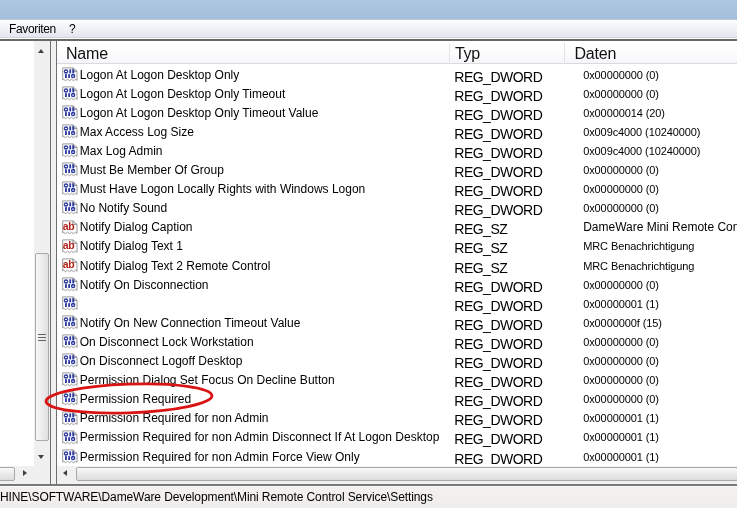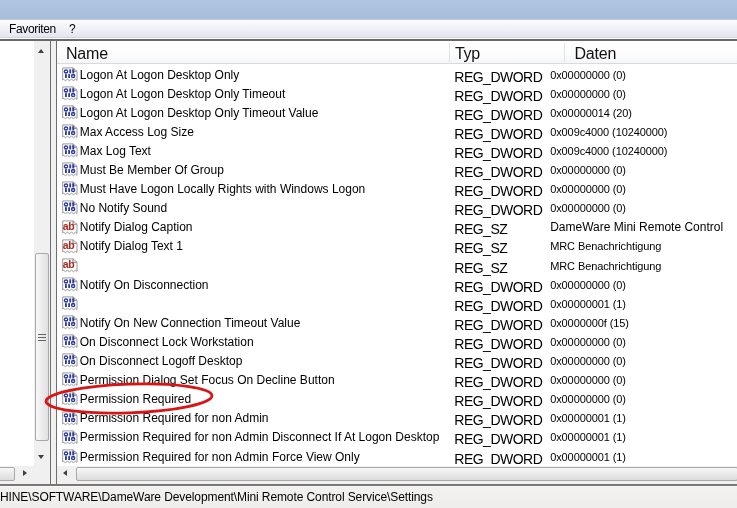--- a/index.html
+++ b/index.html
@@ -25,21 +25,21 @@
 #lhdr { position:absolute; left:0; top:0; width:680px; height:23px;
   background:linear-gradient(180deg,#ffffff,#fcfcfd 60%,#f5f6f8);
   border-bottom:1px solid #d8dadd; font-size:16px; color:#111; }
 #lhdr span { position:absolute; top:4px; letter-spacing:-0.2px; }
 .hsep { position:absolute; top:2px; width:1px; height:19px; background:#e2e3e6; }
 
 .row { position:absolute; left:0; width:678px; height:19.1px; font-size:12px; color:#000; }
 .ric { position:absolute; left:5.2px; top:2.8px; }
 .nm { position:absolute; left:22.6px; top:3.5px; letter-spacing:0; white-space:pre; }
 .ty { position:absolute; left:397.1px; top:4.5px; font-size:14px; letter-spacing:-0.5px; white-space:pre; }
-.da { position:absolute; left:493px; top:4.5px; font-size:11px; letter-spacing:-0.1px; white-space:pre; }
+.da { position:absolute; left:526px; top:4.5px; font-size:11px; letter-spacing:-0.1px; white-space:pre; }
 .da.dw { font-size:12px; letter-spacing:0; top:3.5px; }
 
 .sb-track-v { position:absolute; background:#f0f0f1; }
 .thumb { position:absolute; border:1px solid #a8a8a8; border-radius:2px; }
 .thumb.v { background:linear-gradient(90deg,#f8f8f8,#e0e0e2); }
 .thumb.h { background:linear-gradient(180deg,#f8f8f8,#dcdcde); }
 .arrow { position:absolute; width:0; height:0; }
 .grip { position:absolute; }
 .grip i { display:block; width:7.5px; height:1.2px; background:#636363; margin-top:1.8px; }
 </style></head>
@@ -161,21 +161,21 @@
 <circle cx="4.0" cy="4.4" r="2.25"></circle>
 <rect x="7.3" y="2.35" width="1.85" height="4.05"></rect>
 <rect x="10.3" y="2.35" width="1.95" height="4.05"></rect>
 <rect x="3.0" y="7.15" width="1.85" height="3.85"></rect>
 <rect x="6.2" y="7.15" width="1.8" height="3.85"></rect>
 <circle cx="11.1" cy="9.05" r="2.25"></circle>
 </g>
 <ellipse cx="4.0" cy="4.4" rx="1.05" ry="0.62" fill="#fff"></ellipse>
 <ellipse cx="11.1" cy="9.05" rx="1.05" ry="0.62" fill="#fff"></ellipse>
 </svg>
-      <span class="nm">Max Log Text</span>
+      <span class="nm">Max Log Admin</span>
       <span class="ty">REG_DWORD</span>
       <span class="da">0x009c4000 (10240000)</span>
     </div>
 <div class="row" style="top:118.5px">
       <svg class="ric" width="16" height="16" viewBox="0 0 16 16">
 <path d="M0.7 0.9 H11.1 L11.1 4.3 L15 4.3 L15 13.4 L13.5 12.2 L11.5 13.7 L9.5 12.2 L7.5 13.7 L5.5 12.2 L3.5 13.7 L1.7 12.3 L0.7 13.0 Z" fill="#ffffff" stroke="#8f8f8f" stroke-width="0.9"></path>
 <path d="M11.1 0.9 L15 4.3 L11.1 4.3 Z" fill="#f2f2f2" stroke="#8f8f8f" stroke-width="0.85"></path>
 <g fill="#2c3aa0">
 <circle cx="4.0" cy="4.4" r="2.25"></circle>
 <rect x="7.3" y="2.35" width="1.85" height="4.05"></rect>
@@ -248,20 +248,21 @@
       <span class="nm">Notify Dialog Text 1</span>
       <span class="ty">REG_SZ</span>
       <span class="da">MRC Benachrichtigung</span>
     </div>
 <div class="row" style="top:214.0px">
       <svg class="ric" width="16" height="16" viewBox="0 0 16 16">
 <path d="M0.7 0.9 H11.1 L11.1 4.3 L15 4.3 L15 13.4 L13.5 12.2 L11.5 13.7 L9.5 12.2 L7.5 13.7 L5.5 12.2 L3.5 13.7 L1.7 12.3 L0.7 13.0 Z" fill="#ffffff" stroke="#8f8f8f" stroke-width="0.9"></path>
 <path d="M11.1 0.9 L15 4.3 L11.1 4.3 Z" fill="#f2f2f2" stroke="#8f8f8f" stroke-width="0.85"></path>
 <text x="0.8" y="10.2" font-family="Liberation Sans" font-size="10.5" font-weight="bold" fill="#b3231c" letter-spacing="-0.4">ab</text>
 </svg>
+      <span class="nm">Notify Dialog Text 2 Remote Control</span>
       <span class="ty">REG_SZ</span>
       <span class="da">MRC Benachrichtigung</span>
     </div>
 <div class="row" style="top:233.1px">
       <svg class="ric" width="16" height="16" viewBox="0 0 16 16">
 <path d="M0.7 0.9 H11.1 L11.1 4.3 L15 4.3 L15 13.4 L13.5 12.2 L11.5 13.7 L9.5 12.2 L7.5 13.7 L5.5 12.2 L3.5 13.7 L1.7 12.3 L0.7 13.0 Z" fill="#ffffff" stroke="#8f8f8f" stroke-width="0.9"></path>
 <path d="M11.1 0.9 L15 4.3 L11.1 4.3 Z" fill="#f2f2f2" stroke="#8f8f8f" stroke-width="0.85"></path>
 <g fill="#2c3aa0">
 <circle cx="4.0" cy="4.4" r="2.25"></circle>
 <rect x="7.3" y="2.35" width="1.85" height="4.05"></rect>

